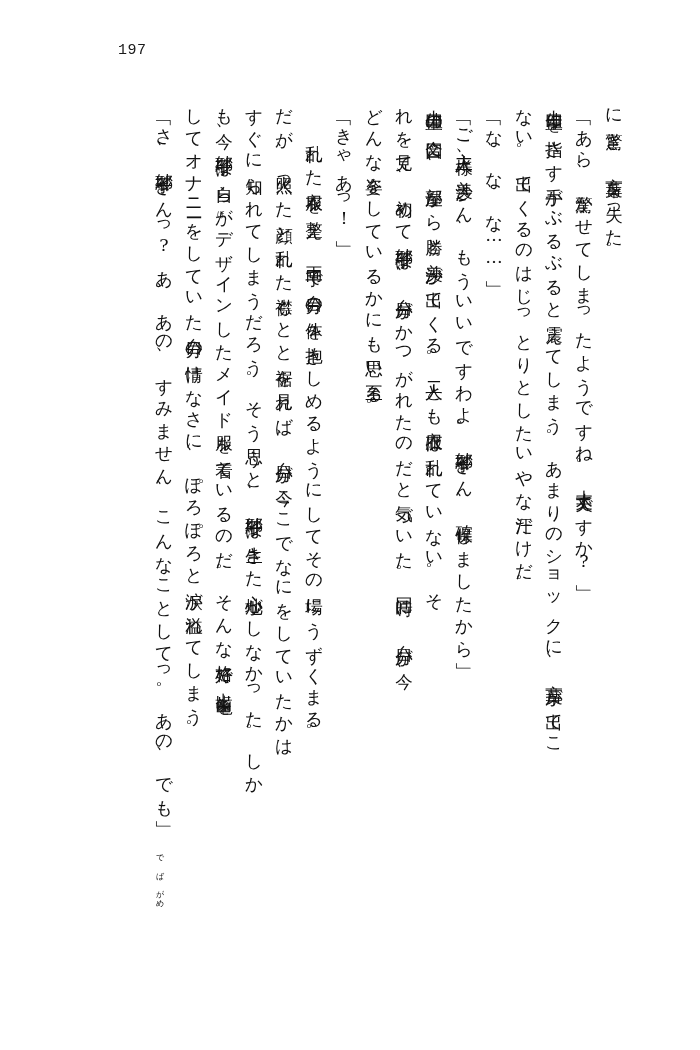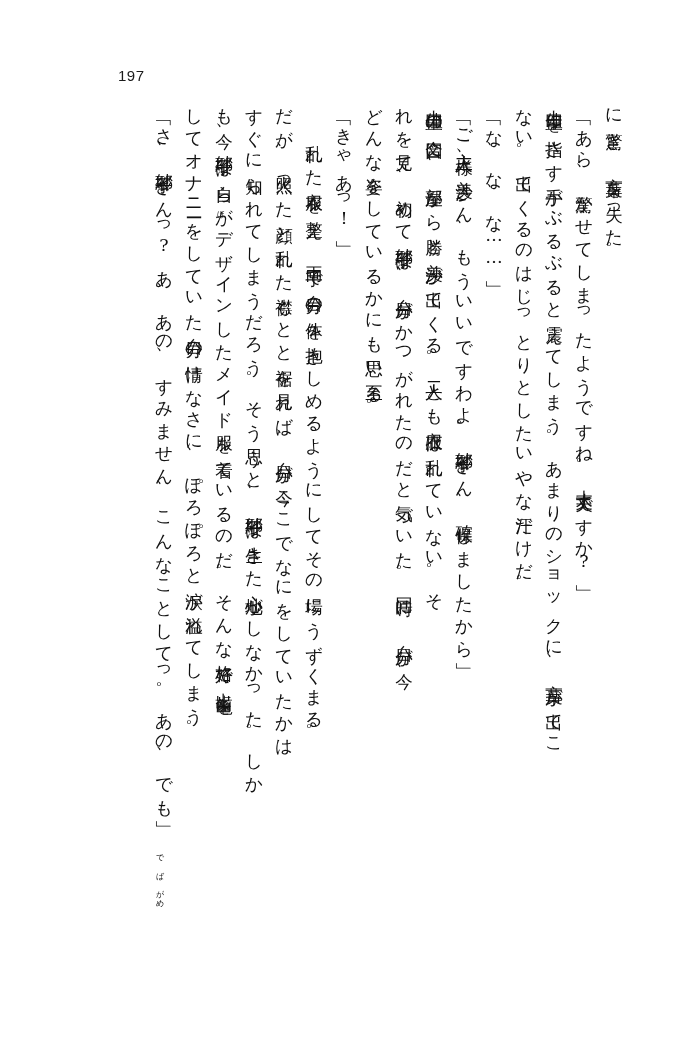--- a/index.html
+++ b/index.html
@@ -17,26 +17,26 @@
   }
 
   .page {
     position: absolute;
     inset: 0;
     background: #ffffff;
   }
 
   .page-number {
     position: absolute;
-    top: 67px;
+    top: 42px;
     left: 118px;
     font-size: 15px;
     letter-spacing: 0.5px;
     color: #1a1a1a;
-    font-family: Liberation Sans, sans-serif;
+    font-family: Liberation Mono, monospace;
   }
 
   
   .text-block {
     position: absolute;
     top: 96px;
     right: 78px;
     width: 520px;
     height: 830px;
     display: flex;

